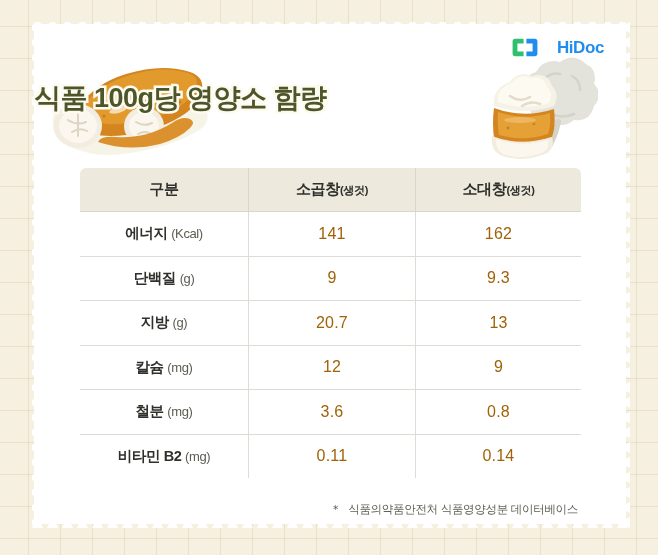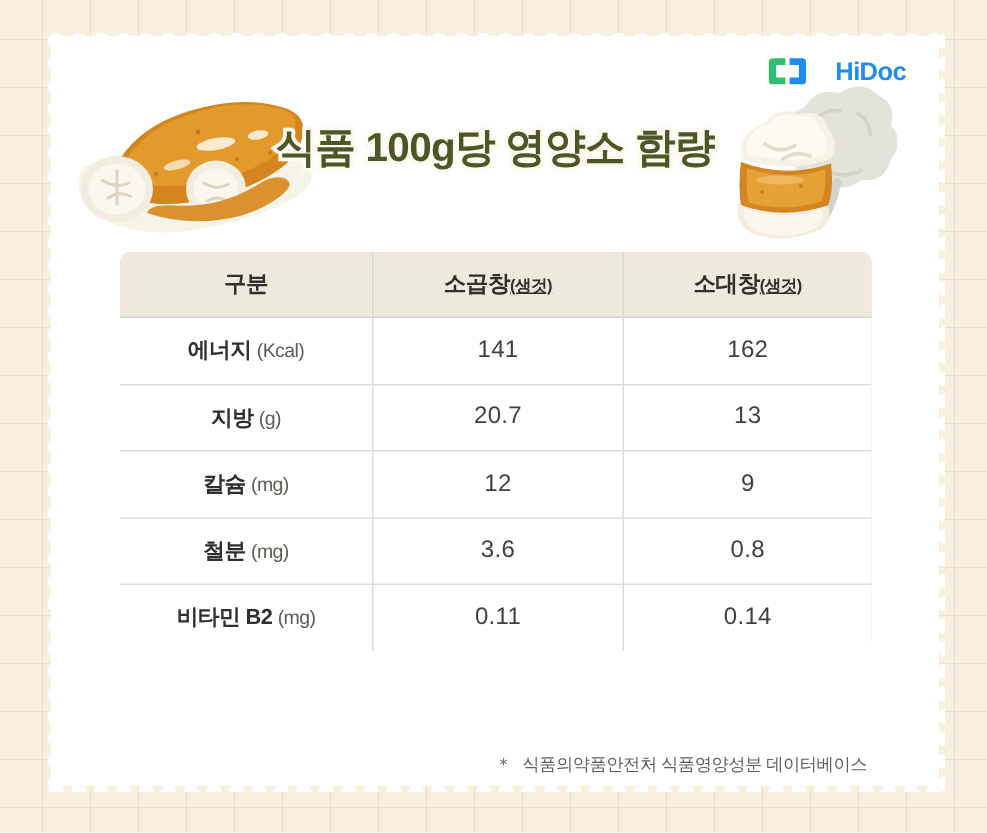--- a/index.html
+++ b/index.html
@@ -96,21 +96,21 @@
     width: 110px;
     height: 112px;
   }
 
   
   #title {
     position: absolute;
     left: 0;
     right: 0;
     top: 58px;
-    text-align: center;
+    text-align: left;
     font-size: 27px;
     font-weight: bold;
     color: #4d5529;
     letter-spacing: -0.5px;
     line-height: 1.2;
     white-space: nowrap;
     -webkit-text-stroke: 5px #fdfaf0;
     paint-order: stroke fill;
     z-index: 3;
   }
@@ -141,21 +141,20 @@
     border-right: 1px solid #d8d6cd;
     border-bottom: 1px solid #d8d6cd;
     letter-spacing: -0.3px;
     margin-top: 28px;
   }
   thead th:last-child { border-right: none; }
   .sub {
     font-size: 11px;
     font-weight: bold;
     letter-spacing: -0.3px;
-    text-decoration: underline;
   }
   tbody td {
     height: 41.5px;
     border-right: 1px solid #dedcd4;
     border-bottom: 1px solid #dedcd4;
     text-align: center;
     color: #3a3a36;
   }
   tbody tr:last-child td { border-bottom: none; }
   tbody td:last-child { border-right: none; }
@@ -166,21 +165,21 @@
     color: #2f2f2c;
   }
   td.label .unit {
     font-size: 13px;
     font-weight: normal;
     color: #5c5c52;
   }
   td.value {
     font-size: 16px;
     font-weight: normal;
-    color: #404040;
+    color: #a16207;
     letter-spacing: 0.2px;
   }
 
   
   #footnote {
     position: absolute;
     right: 48px;
     top: 478px;
     font-size: 11.5px;
     color: #5f5f57;
@@ -286,20 +285,28 @@
           <tr>
             <td class="label">
               <span>에너지</span>
               <span class="unit">(Kcal)</span>
             </td>
             <td class="value">141</td>
             <td class="value">162</td>
           </tr>
           <tr>
             <td class="label">
+              <span>단백질</span>
+              <span class="unit">(g)</span>
+            </td>
+            <td class="value">9</td>
+            <td class="value">9.3</td>
+          </tr>
+          <tr>
+            <td class="label">
               <span>지방</span>
               <span class="unit">(g)</span>
             </td>
             <td class="value">20.7</td>
             <td class="value">13</td>
           </tr>
           <tr>
             <td class="label">
               <span>칼슘</span>
               <span class="unit">(mg)</span>

